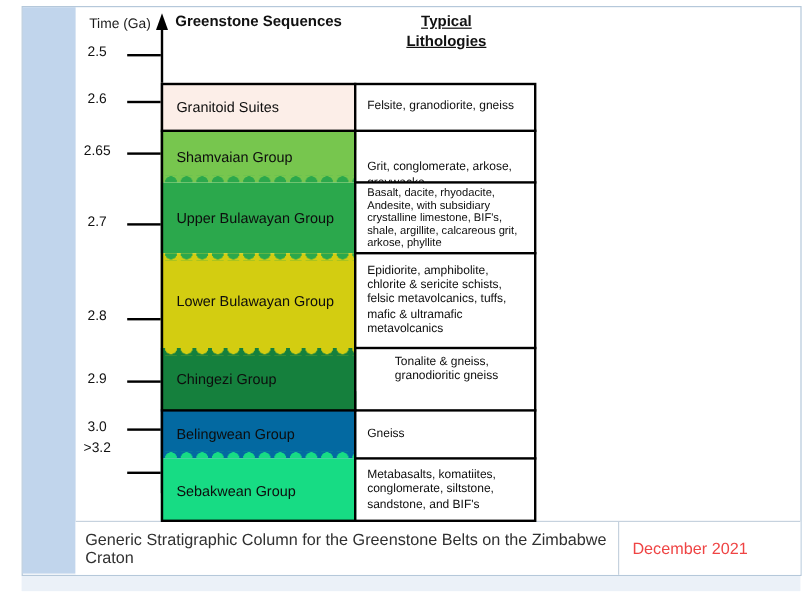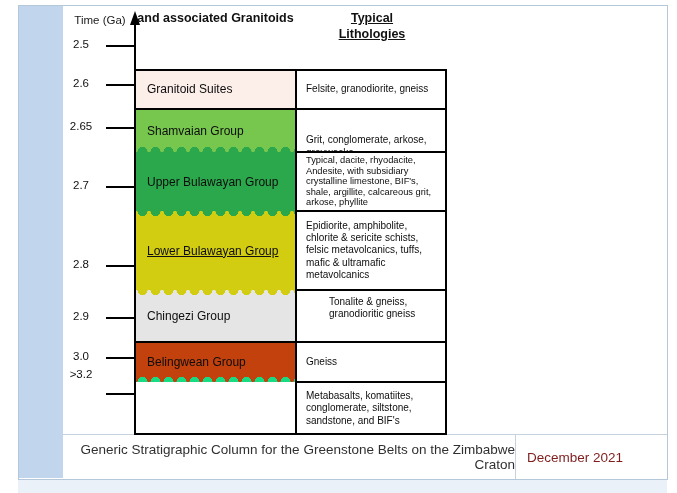--- a/index.html
+++ b/index.html
@@ -34,21 +34,21 @@
 
   
   .table{position:absolute;left:134px;top:45px;width:313px;height:366px;margin-top:24px;}
   .outline{position:absolute;left:0;top:0;width:313px;height:366px;border:2px solid #000;box-sizing:border-box;z-index:7;}
   .vdivider{position:absolute;left:161px;top:0;width:2px;height:366px;background:#000;z-index:6;}
   .band{position:absolute;left:0;width:163px;display:flex;align-items:center;z-index:1;}
   .band .glab{padding-left:13px;font-size:12px;color:#0d0d0d;position:relative;z-index:3;}
   .band-0{top:0;height:40px;}
   .band-1{top:40px;height:43px;}
   .band-2{top:83px;height:59px;}
-  .band-3{top:142px;height:79px;text-decoration:underline;}
+  .band-3{top:142px;height:79px;}
   .band-4{top:221px;height:52px;}
   .band-5{top:273px;height:40px;}
   .band-6{top:313px;height:53px;}
   .cell{position:absolute;left:163px;width:148px;display:flex;align-items:center;box-sizing:border-box;
         padding:3px 4px 3px 9px;font-size:10px;line-height:1.22;color:#0d0d0d;z-index:2;background:#fff;}
   .cell-0{top:0;height:40px;}
   .cell-1{top:56px;height:43px;}
   .cell-2{top:83px;height:59px;font-size:9.3px;line-height:1.12;}
   .cell-3{top:142px;height:79px;}
   .cell-4{top:221px;height:36px;padding-left:32px;}
@@ -64,23 +64,23 @@
   .sc-27{top:142px;}   
   .sc-28{top:221px;}   
   .sc-30{top:307px;}   
 
   .source-note{position:absolute;left:137px;top:415px;font-size:10.3px;color:#1a1a1a;}
 
   
   .footer{position:absolute;left:63px;top:434px;width:604px;height:45px;display:flex;box-sizing:border-box;
           border-top:1px solid #c6d2de;background:#fff;z-index:2;}
   .footer .f-title{width:452px;display:flex;align-items:center;box-sizing:border-box;padding-left:8px;
-                   font-size:13.5px;color:#303030;text-align:right;}
+                   font-size:13.5px;color:#303030;}
   .footer .f-date{width:152px;display:flex;align-items:center;box-sizing:border-box;padding-left:11px;
-                  border-left:1px solid #c6d2de;font-size:13.5px;color:#7f1d1d;}
+                  border-left:1px solid #c6d2de;font-size:13.5px;color:#ef4444;}
 </style>
 </head>
 <body>
 
 <div class="canvas">
   <div class="frame"></div>
   <div class="blue-strip"></div>
   <div class="bottom-wash"></div>
 
   <div class="time-label">Time (Ga)</div>
@@ -114,65 +114,68 @@
   <div class="tick t6">
     <div class="dash"></div>
     <div class="tlab">3.0</div>
   </div>
   <div class="tick t7">
     <div class="dash"></div>
     <div class="tlab">&gt;3.2</div>
   </div>
 
   <div class="hdr hdr-left">
-    <div>and associated Granitoids</div>
+    <div>Greenstone Sequences</div>
   </div>
   <div class="hdr hdr-right">
     <div>Typical</div>
     <div>Lithologies</div>
   </div>
 
   <div class="table">
 
     <div class="band band-0" style="background-color: rgb(252, 238, 232);">
       <span class="glab">Granitoid Suites</span>
     </div>
     <div class="band band-2" style="background-color: rgb(43, 168, 76);">
       <span class="glab">Upper Bulawayan Group</span>
     </div>
     <div class="band band-1" style="background-color: rgb(119, 198, 78);">
       <span class="glab">Shamvaian Group</span>
     </div>
     <div class="band band-3" style="background-color: rgb(211, 205, 17);">
       <span class="glab">Lower Bulawayan Group</span>
     </div>
-    <div class="band band-4" style="background-color: #e5e5e5;">
+    <div class="band band-4" style="background-color: #15803d;">
       <span class="glab">Chingezi Group</span>
     </div>
-    <div class="band band-5" style="background-color: #c2410c;">
+    <div class="band band-5" style="background-color: #0369a1;">
       <span class="glab">Belingwean Group</span>
+    </div>
+    <div class="band band-6" style="background-color: rgb(23, 220, 132);">
+      <span class="glab">Sebakwean Group</span>
     </div>
 
     <div class="scallop sc-265" style="background-image: radial-gradient(5.2px at 50% 100%, rgb(43, 168, 76) 0px, rgb(43, 168, 76) 4.9px, rgba(0, 0, 0, 0) 5.2px);"></div>
     <div class="scallop sc-27" style="background-image: radial-gradient(5.2px at 50% 0%, rgb(43, 168, 76) 0px, rgb(43, 168, 76) 4.9px, rgba(0, 0, 0, 0) 5.2px);"></div>
     <div class="scallop sc-28" style="background-image: radial-gradient(5.2px at 50% 0%, rgb(211, 205, 17) 0px, rgb(211, 205, 17) 4.9px, rgba(0, 0, 0, 0) 5.2px);"></div>
     <div class="scallop sc-30" style="background-image: radial-gradient(5.2px at 50% 100%, rgb(23, 220, 132) 0px, rgb(23, 220, 132) 4.9px, rgba(0, 0, 0, 0) 5.2px);"></div>
 
     <div class="hline hl-left y1"></div>
     <div class="hline hl-left y5"></div>
     <div class="hline hl-right y1"></div>
     <div class="hline hl-right y2"></div>
     <div class="hline hl-right y3"></div>
     <div class="hline hl-right y4"></div>
     <div class="hline hl-right y5"></div>
     <div class="hline hl-right y6"></div>
 
     <div class="cell cell-0">Felsite, granodiorite, gneiss</div>
     <div class="cell cell-1">Grit, conglomerate, arkose, greywacke</div>
-    <div class="cell cell-2">Typical, dacite, rhyodacite, Andesite, with subsidiary crystalline limestone, BIF's, shale, argillite, calcareous grit, arkose, phyllite</div>
+    <div class="cell cell-2">Basalt, dacite, rhyodacite, Andesite, with subsidiary crystalline limestone, BIF's, shale, argillite, calcareous grit, arkose, phyllite</div>
     <div class="cell cell-3">Epidiorite, amphibolite, chlorite &amp; sericite schists, felsic metavolcanics, tuffs, mafic &amp; ultramafic metavolcanics</div>
     <div class="cell cell-4">Tonalite &amp; gneiss, granodioritic gneiss</div>
     <div class="cell cell-5">Gneiss</div>
     <div class="cell cell-6">Metabasalts, komatiites, conglomerate, siltstone, sandstone, and BIF's</div>
 
     <div class="vdivider"></div>
     <div class="outline"></div>
   </div>
 
 

